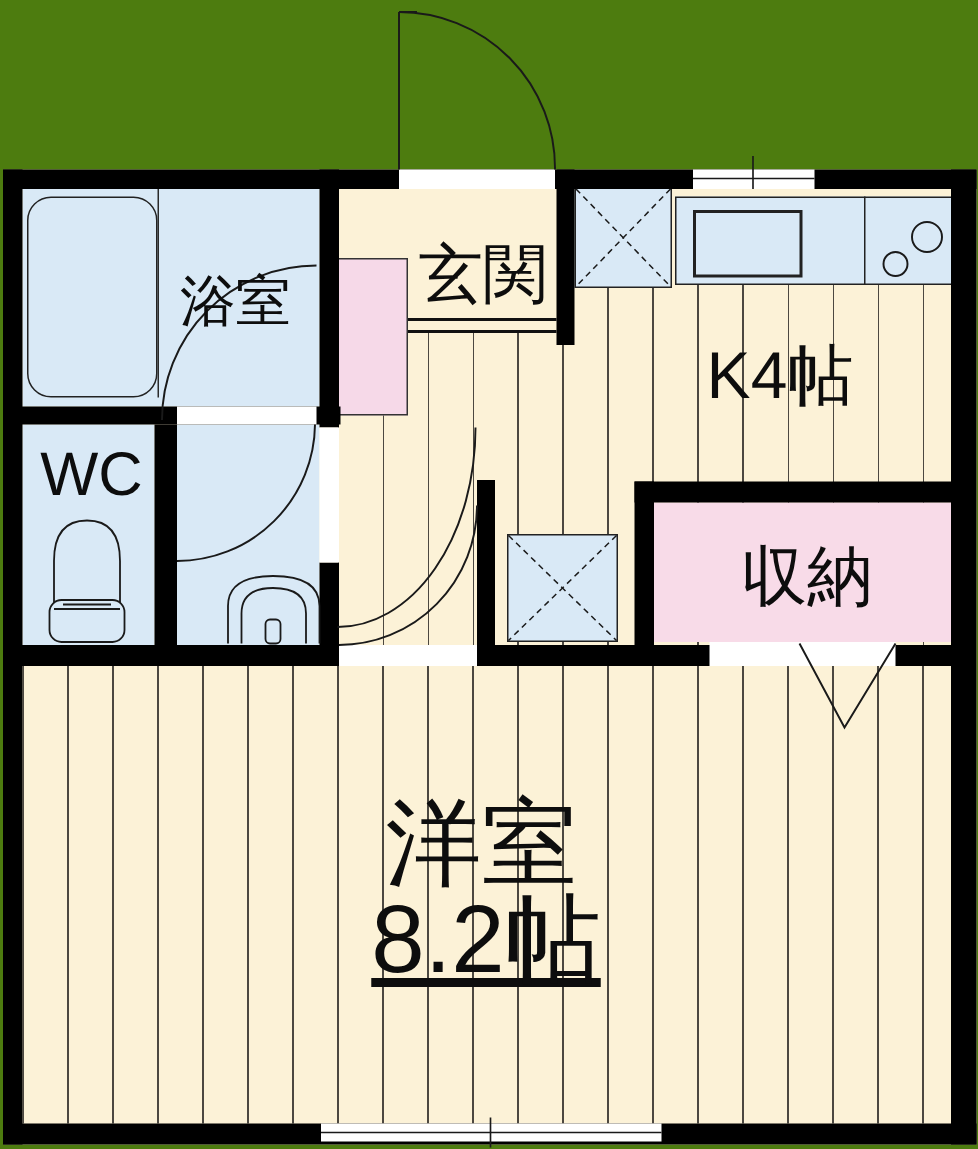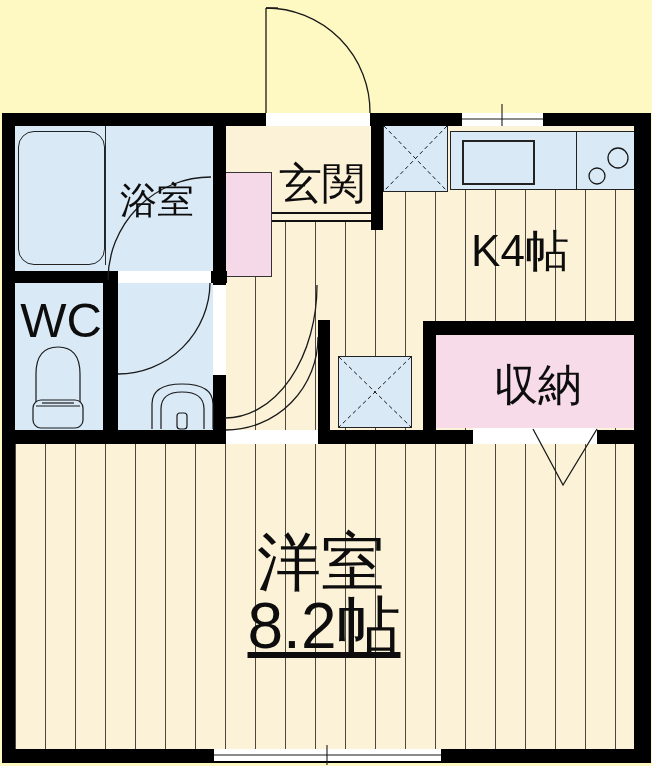--- a/index.html
+++ b/index.html
@@ -1,16 +1,16 @@
 <!DOCTYPE html>
 <html><head>
 <meta charset="utf-8">
 <style>
   html,body{margin:0;padding:0;background:#fff;}
-  #plan{position:relative;width:652px;height:766px;background:#fef9c3;overflow:hidden;
+  #plan{position:relative;width:652px;height:766px;background:#4d7c0f;overflow:hidden;
         font-family:"Liberation Sans",sans-serif;}
   .abs{position:absolute;}
   .wall{position:absolute;background:#000;}
   .gap{position:absolute;background:#fff;}
   .cream{background:#fcf2d7;}
   .blue{background:#d9e9f6;}
   .pinkc{background:#f8dbe8;border:1px solid #222;box-sizing:border-box;}
   .floorlines{background:
      repeating-linear-gradient(90deg, rgba(45,42,38,.85) 0 1px, transparent 1px 30px);}
   .label{position:absolute;color:#0d0d0d;font-weight:500;text-align:center;
@@ -128,20 +128,20 @@
       <line x1="502" y1="104" x2="502" y2="126"></line>
     </g>
 
     <g stroke-width="1.1">
       <line x1="214" y1="755" x2="441" y2="755"></line>
       <line x1="327" y1="745" x2="327" y2="765"></line>
     </g>
   </svg>
 
   <div class="label" style="left:77px;top:182px;width:160px;font-size:37px;">浴室</div>
-  <div class="label" style="left:11px;top:296px;width:100px;font-size:49px;">WC</div>
+  <div class="label" style="left:11px;top:296px;width:100px;font-size:41px;">WC</div>
   <div class="label" style="left:242px;top:162px;width:160px;font-size:43px;">玄関</div>
   <div class="label" style="left:420px;top:229px;width:200px;font-size:44px;">K4帖</div>
   <div class="label" style="left:438px;top:363px;width:200px;font-size:44px;">収納</div>
   <div class="label" style="left:196px;top:530px;width:250px;font-size:64px;">洋室</div>
   <div class="label" style="left:199px;top:594px;width:250px;font-size:64px;text-decoration:underline;">8.2帖</div>
 
 </div>
 
 </body></html>

